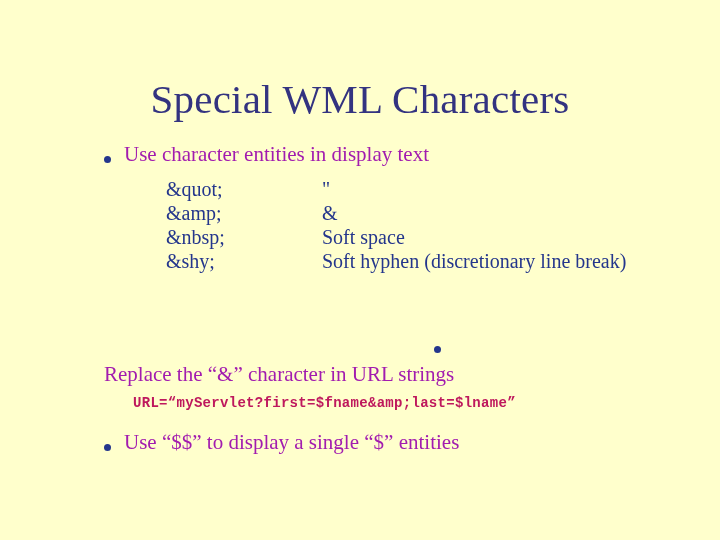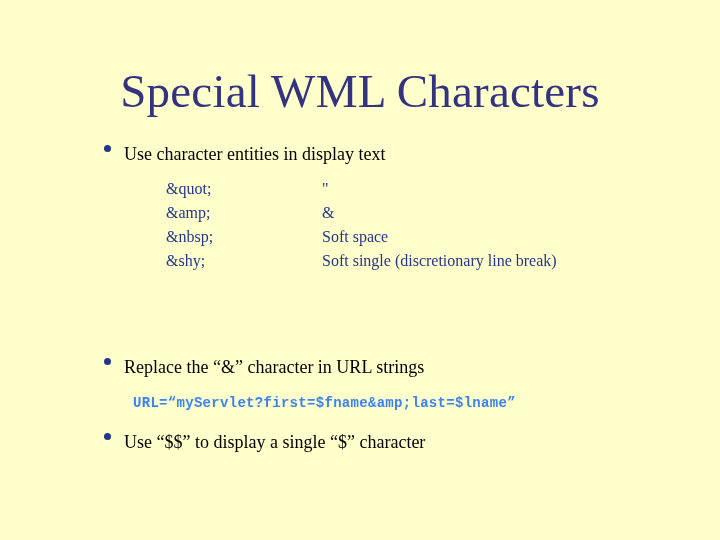--- a/index.html
+++ b/index.html
@@ -16,93 +16,93 @@
   .slide {
     position: relative;
     width: 720px;
     height: 540px;
     background: #ffffcc;
   }
 
   
   .slide-title {
     position: absolute;
-    top: 68px;
+    top: 76px;
     left: 40px;
     width: 640px;
     text-align: center;
     font-family: "Liberation Serif", "DejaVu Serif", serif;
-    font-size: 47px;
+    font-size: 41px;
     line-height: 46px;
     color: #333380;
     letter-spacing: 0.2px;
     white-space: nowrap;
   }
 
   
   .bullet-row {
     position: absolute;
     left: 104px;
     display: flex;
-    align-items: center;
-    color: #000000;
+    align-items: flex-end;
+    color: #a21caf;
     font-family: "Liberation Serif", "DejaVu Serif", serif;
-    font-size: 18px;
+    font-size: 21px;
     line-height: 30px;
     white-space: nowrap;
   }
   .bullet-dot {
     display: inline-block;
     width: 7px;
     height: 7px;
     border-radius: 50%;
     background: #24368c;
     margin-right: 13px;
     position: relative;
     top: -6px;
     flex: 0 0 auto;
   }
   .bullet-text {
     display: inline-block;
   }
 
   #bullet-1 { top: 139px; }
-  #bullet-2 { top: 352px; }
+  #bullet-2 { top: 352px; flex-direction: column; }
   #bullet-3 { top: 427px; }
 
   
   .entity-table {
     position: absolute;
     top: 177px;
     left: 166px;
     border-collapse: collapse;
     color: #24368c;
     font-family: "Liberation Serif", "DejaVu Serif", serif;
-    font-size: 16px;
+    font-size: 20px;
     line-height: 18px;
   }
   .entity-table td {
     padding: 3px 0 3px 0;
     vertical-align: baseline;
     white-space: nowrap;
   }
   .entity-table td.col-entity {
     width: 146px;
     padding-right: 10px;
   }
   .entity-table td.col-char {
     width: 320px;
   }
 
   
   .code-line {
     position: absolute;
     top: 394px;
     left: 133px;
-    color: #3b82f6;
+    color: #be185d;
     font-family: "Liberation Mono", "DejaVu Sans Mono", monospace;
     font-size: 14px;
     line-height: 18px;
     font-weight: bold;
     letter-spacing: 0.3px;
     white-space: nowrap;
   }
 </style>
 </head>
 <body>
@@ -125,30 +125,30 @@
       <tr>
         <td class="col-entity">&amp;amp;</td>
         <td class="col-char">&amp;</td>
       </tr>
       <tr>
         <td class="col-entity">&amp;nbsp;</td>
         <td class="col-char">Soft space</td>
       </tr>
       <tr>
         <td class="col-entity">&amp;shy;</td>
-        <td class="col-char">Soft single (discretionary line break)</td>
+        <td class="col-char">Soft hyphen (discretionary line break)</td>
       </tr>
     </tbody>
   </table>
 
   <div class="bullet-row" id="bullet-2">
     <span class="bullet-dot"></span>
     <span class="bullet-text">Replace the “&amp;” character in URL strings</span>
   </div>
 
   <div class="code-line">URL=“myServlet?first=$fname&amp;amp;last=$lname”</div>
 
   <div class="bullet-row" id="bullet-3">
     <span class="bullet-dot"></span>
-    <span class="bullet-text">Use “$$” to display a single “$” character</span>
+    <span class="bullet-text">Use “$$” to display a single “$” entities</span>
   </div>
 
 </div>
 
 </body></html>

